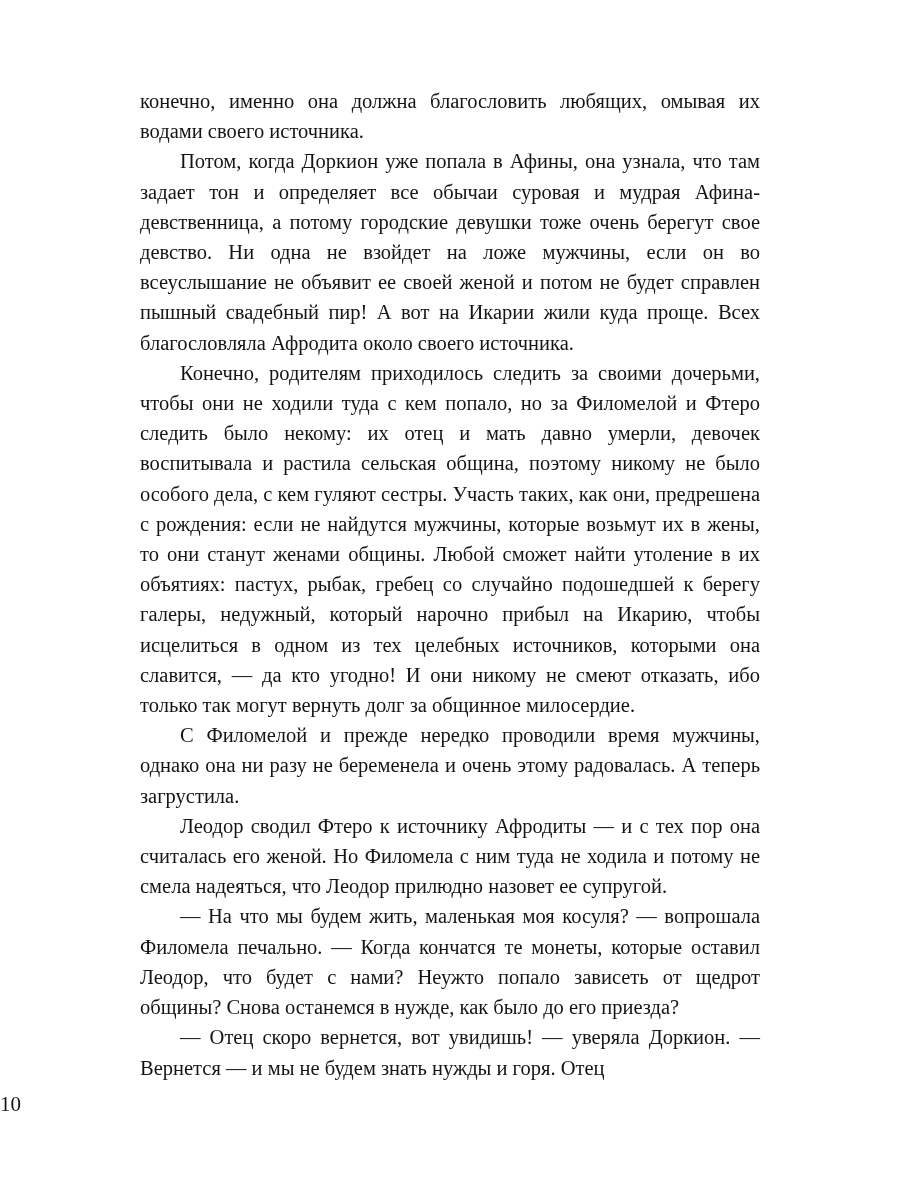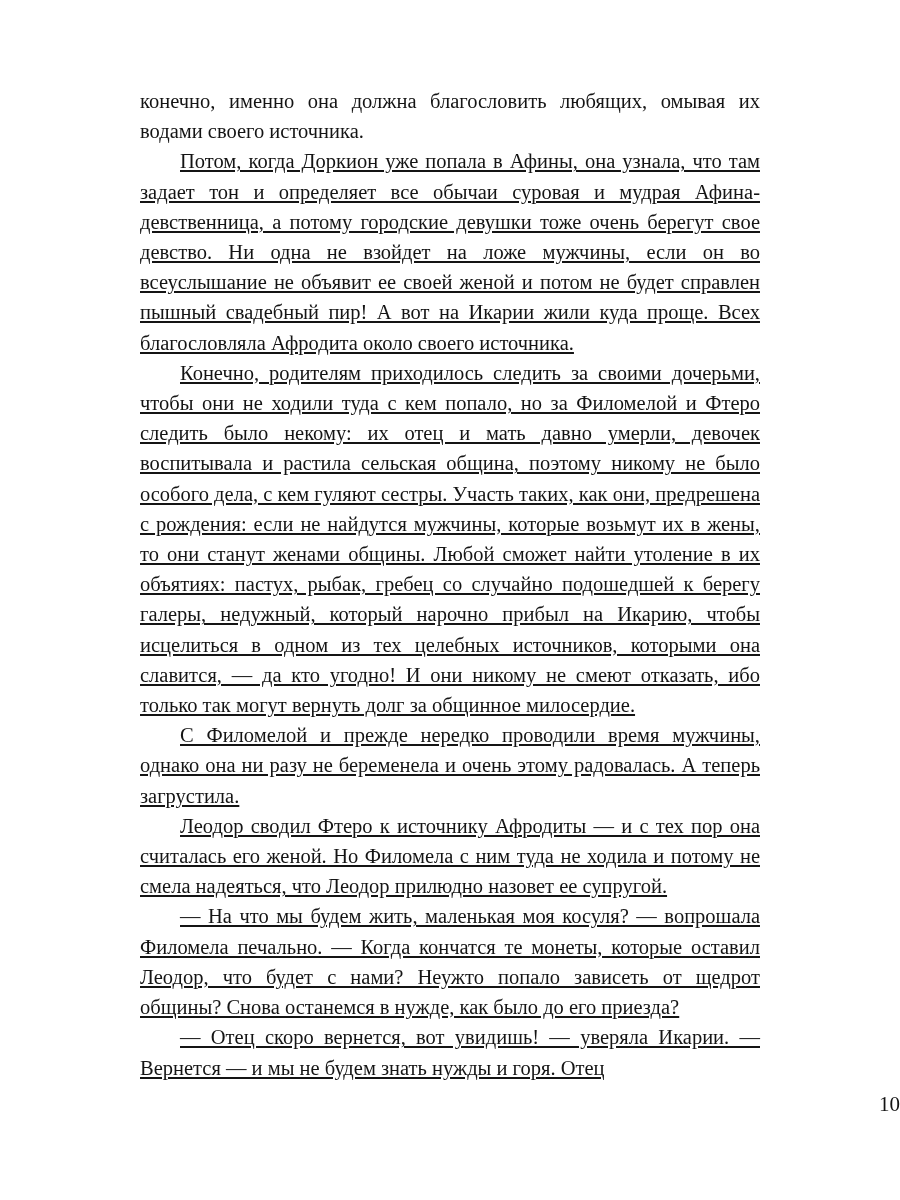--- a/index.html
+++ b/index.html
@@ -27,40 +27,39 @@
     font-size: 20.5px;
     line-height: 30.2px;
     color: #141414;
     text-align: justify;
     text-justify: inter-word;
     margin: 0;
     hyphens: manual;
   }
   .para.indent {
     text-indent: 40px;
-    text-decoration: underline;
   }
   .page-number {
     position: absolute;
     left: 0;
     right: 0;
     top: 1092px;
-    text-align: right;
+    text-align: left;
     font-family: "Liberation Serif", "DejaVu Serif", serif;
     font-size: 21px;
     color: #141414;
   }
 </style>
 </head>
 <body>
 
 <div class="page">
   <div class="text-column">
     <p class="para">конечно, именно она должна благословить любящих, омывая их водами своего источника.</p>
     <p class="para indent">Потом, когда Доркион уже попала в Афины, она узнала, что там задает тон и определяет все обычаи суровая и мудрая Афина-девственница, а потому городские девушки тоже очень берегут свое девство. Ни одна не взойдет на ложе мужчины, если он во всеуслышание не объявит ее своей женой и потом не будет справлен пышный свадебный пир! А вот на Икарии жили куда проще. Всех благословляла Афродита около своего источника.</p>
     <p class="para indent">Конечно, родителям приходилось следить за своими дочерьми, чтобы они не ходили туда с кем попало, но за Филомелой и Фтеро следить было некому: их отец и мать давно умерли, девочек воспитывала и растила сельская община, поэтому никому не было особого дела, с кем гуляют сестры. Участь таких, как они, предрешена с рождения: если не найдутся мужчины, которые возьмут их в жены, то они станут женами общины. Любой сможет найти утоление в их объятиях: пастух, рыбак, гребец со случайно подошедшей к берегу галеры, недужный, который нарочно прибыл на Икарию, чтобы исцелиться в одном из тех целебных источников, которыми она славится, — да кто угодно! И они никому не смеют отказать, ибо только так могут вернуть долг за общинное милосердие.</p>
     <p class="para indent">С Филомелой и прежде нередко проводили время мужчины, однако она ни разу не беременела и очень этому радовалась. А теперь загрустила.</p>
     <p class="para indent">Леодор сводил Фтеро к источнику Афродиты — и с тех пор она считалась его женой. Но Филомела с ним туда не ходила и потому не смела надеяться, что Леодор прилюдно назовет ее супругой.</p>
     <p class="para indent">— На что мы будем жить, маленькая моя косуля? — вопрошала Филомела печально. — Когда кончатся те монеты, которые оставил Леодор, что будет с нами? Неужто попало зависеть от щедрот общины? Снова останемся в нужде, как было до его приезда?</p>
-    <p class="para indent">— Отец скоро вернется, вот увидишь! — уверяла Икарии. — Вернется — и мы не будем знать нужды и горя. Отец</p>
+    <p class="para indent">— Отец скоро вернется, вот увидишь! — уверяла Доркион. — Вернется — и мы не будем знать нужды и горя. Отец</p>
   </div>
   <div class="page-number">10</div>
 </div>
 
 </body></html>

